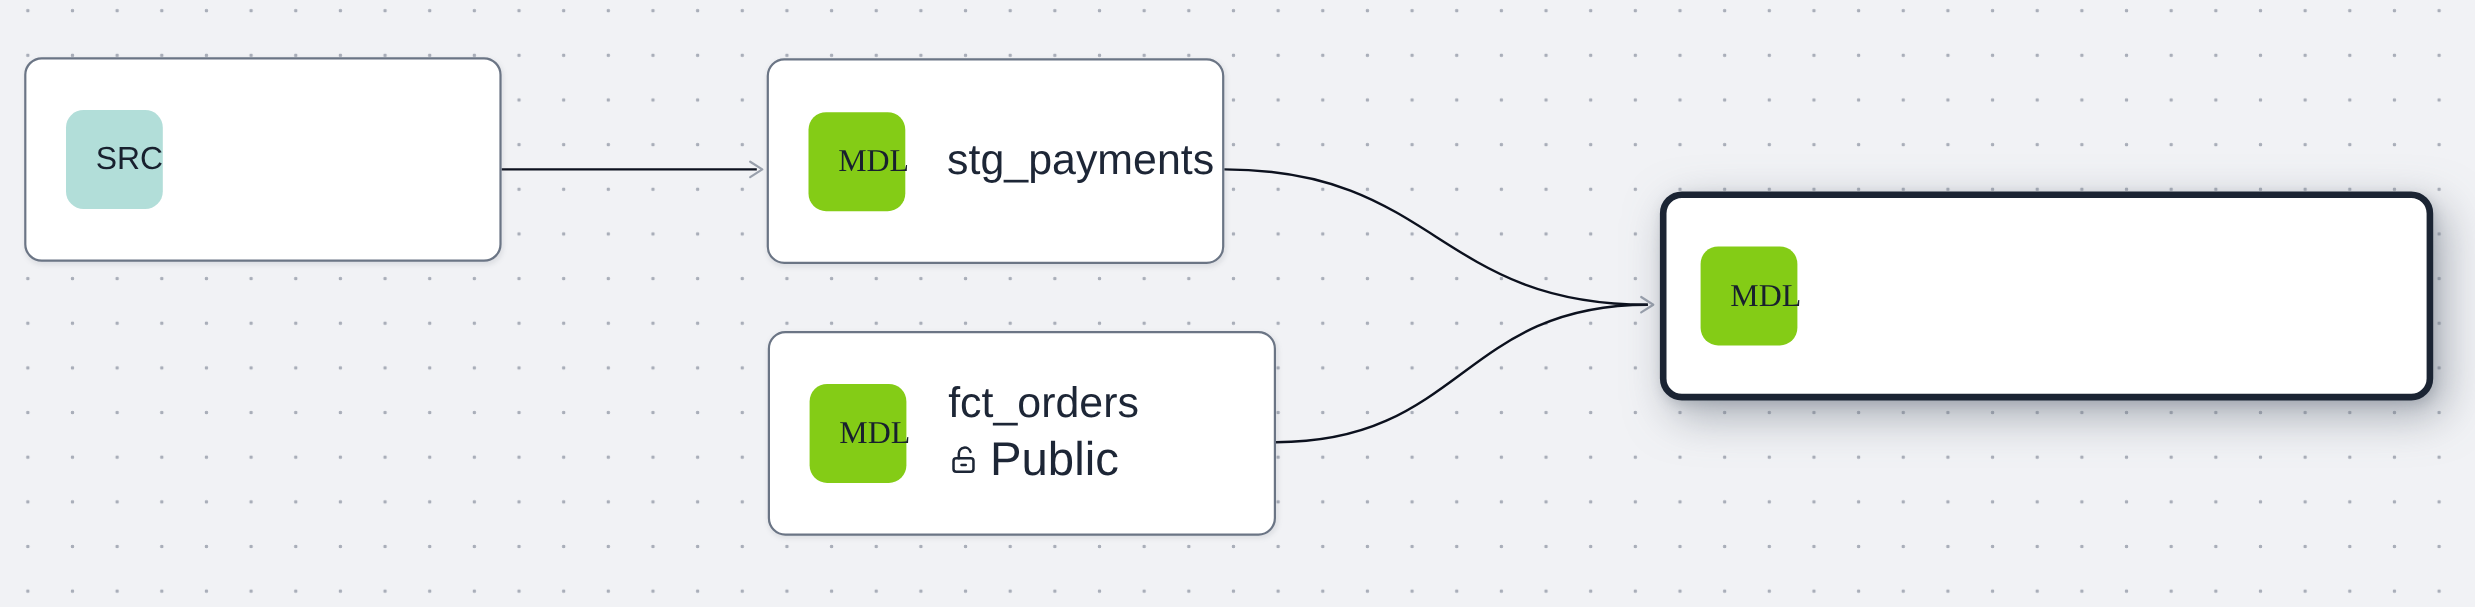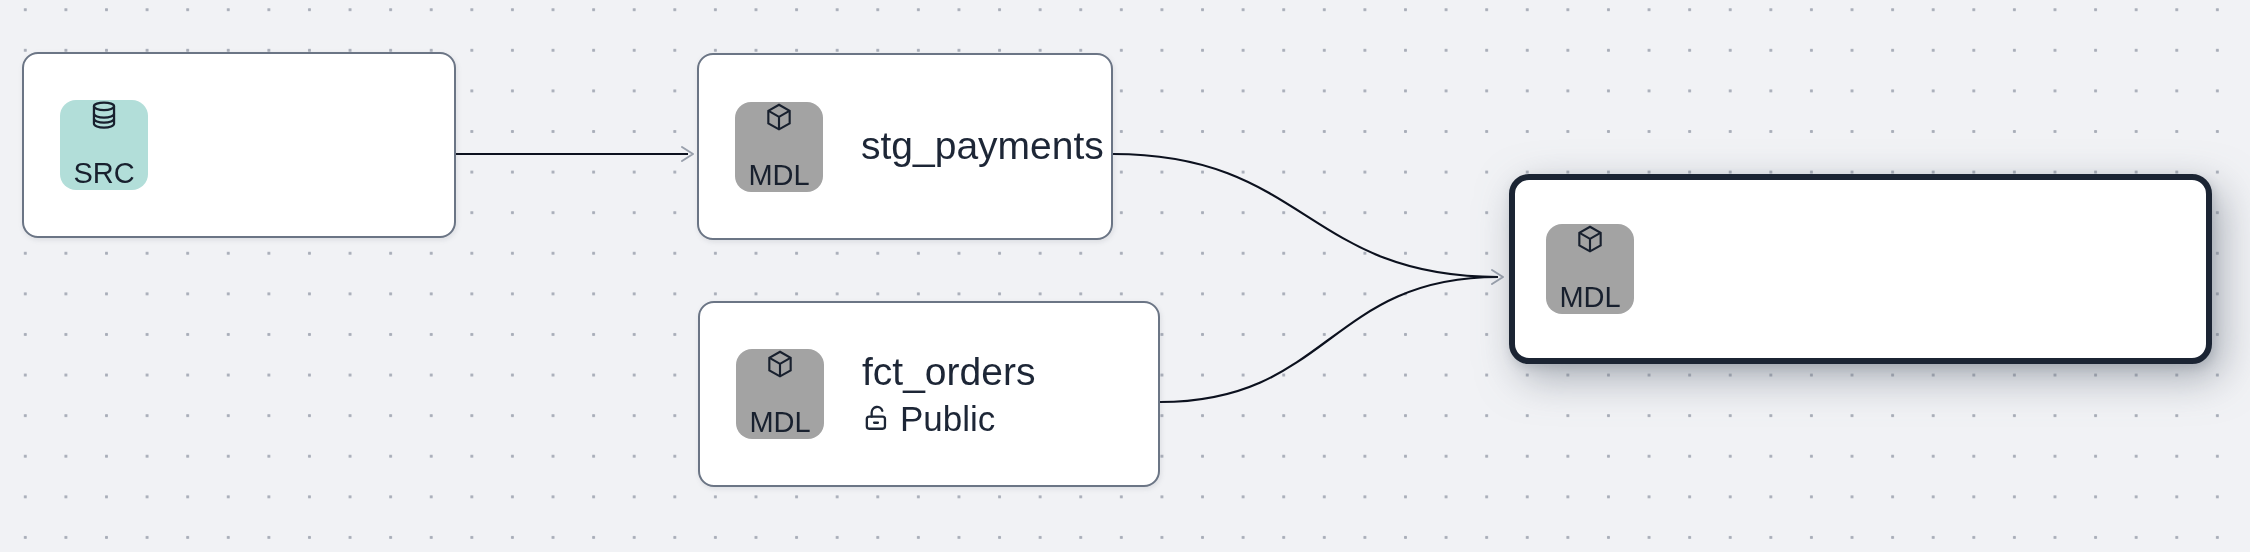--- a/index.html
+++ b/index.html
@@ -23,33 +23,33 @@
     display:flex;align-items:center;gap:38px;padding-left:36px;
     box-shadow:1px 2px 5px rgba(100,108,122,.15);
     white-space:nowrap;cursor:pointer;
   }
   .node.selected{
     border:6px solid #1b2433;border-radius:20px;padding-left:31px;
     box-shadow:10px 14px 40px rgba(110,118,132,.55),2px 4px 10px rgba(110,118,132,.25);
   }
   .badge{
     width:88px;height:90px;border-radius:16px;flex:0 0 auto;
-    display:flex;flex-direction:column;align-items:center;justify-content:flex-start;
+    display:flex;flex-direction:row;align-items:center;justify-content:flex-start;
     color:#18202e;
     gap:27px;
   }
   .badge.src{background:#b2ded9;}
-  .badge.mdl{background:#a3a3a3;}
+  .badge.mdl{background:#84cc16;font-family:Liberation Serif, serif;}
   .badge svg{display:block;}
   .badge-label{font-size:29px;font-weight:500;line-height:1.1;margin-top:1px;}
   .node-title{font-size:39px;font-weight:500;color:#1d2636;line-height:1.15;}
   .node-text{display:flex;flex-direction:column;gap:5px;}
   .node-subtitle{
     display:flex;align-items:center;gap:9px;
-    font-size:35px;font-weight:400;color:#1d2636;line-height:1.1;
+    font-size:43px;font-weight:400;color:#1d2636;line-height:1.1;
   }
   .node-subtitle svg{flex:0 0 auto;}
 </style>
 </head>
 <body>
 
 <div class="canvas">
 
   <svg class="edges" width="2250" height="552" viewBox="0 0 2250 552">
     <path class="edge" d="M456 154 L688 154"></path>

